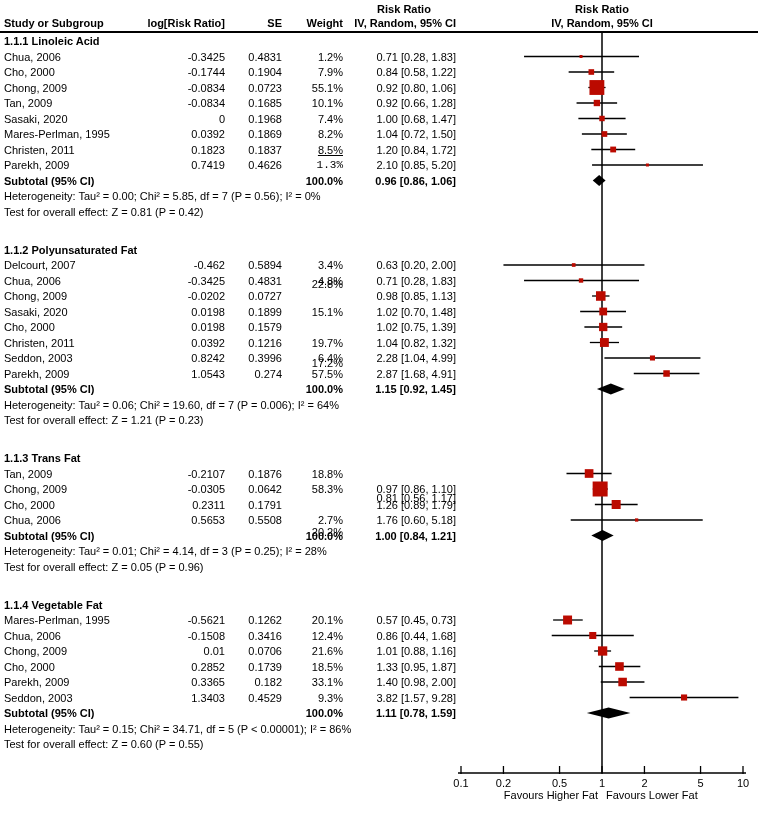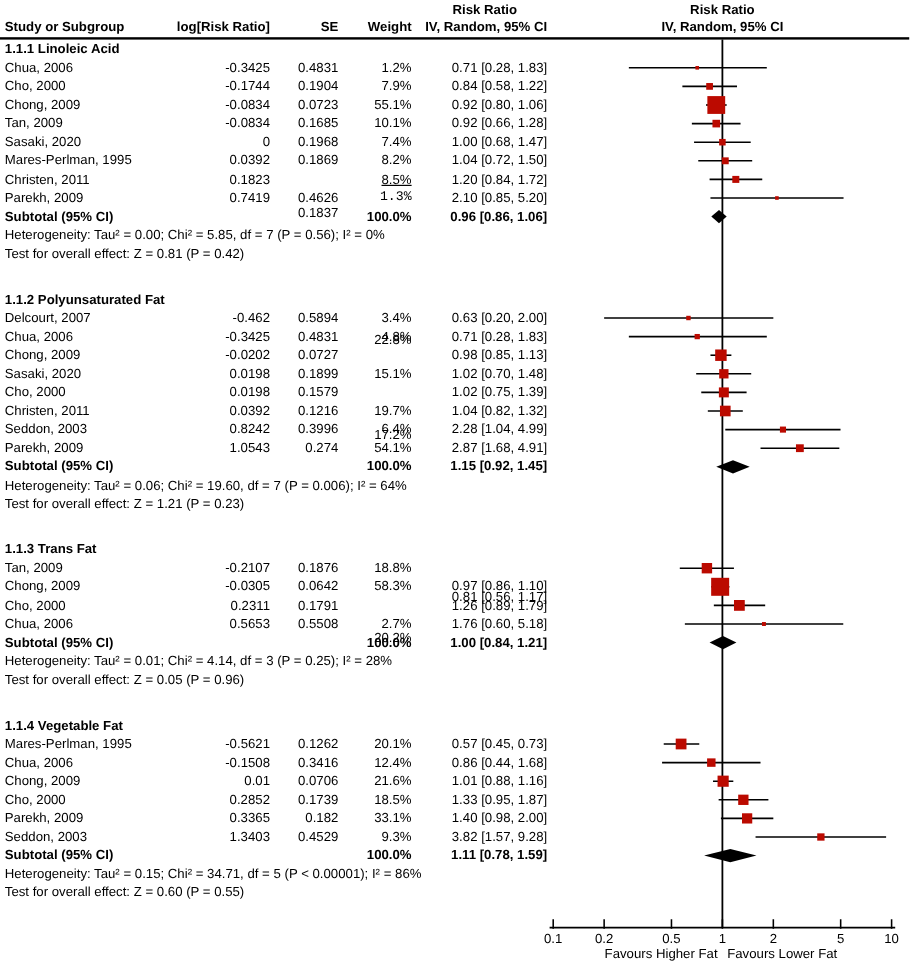--- a/index.html
+++ b/index.html
@@ -69,21 +69,21 @@
       <div class="cell col-se" style="top: 111.5px;">0.1968</div>
       <div class="cell col-weight" style="top: 111.5px;">7.4%</div>
       <div class="cell col-ci" style="top: 111.5px;">1.00 [0.68, 1.47]</div>
       <div class="cell col-name" style="top: 127px;">Mares-Perlman, 1995</div>
       <div class="cell col-logrr" style="top: 127px;">0.0392</div>
       <div class="cell col-se" style="top: 127px;">0.1869</div>
       <div class="cell col-weight" style="top: 127px;">8.2%</div>
       <div class="cell col-ci" style="top: 127px;">1.04 [0.72, 1.50]</div>
       <div class="cell col-name" style="top: 142.5px;">Christen, 2011</div>
       <div class="cell col-logrr" style="top: 142.5px;">0.1823</div>
-      <div class="cell col-se" style="top: 142.5px; margin-top: 28px;">0.1837</div>
+      <div class="cell col-se" style="top: 142.5px;">0.1837</div>
       <div class="cell col-weight" style="top: 142.5px; text-decoration: underline;">8.5%</div>
       <div class="cell col-ci" style="top: 142.5px;">1.20 [0.84, 1.72]</div>
       <div class="cell col-name" style="top: 158px;">Parekh, 2009</div>
       <div class="cell col-logrr" style="top: 158px;">0.7419</div>
       <div class="cell col-se" style="top: 158px;">0.4626</div>
       <div class="cell col-weight" style="top: 158px; font-family: Liberation Mono, monospace;">1.3%</div>
       <div class="cell col-ci" style="top: 158px;">2.10 [0.85, 5.20]</div>
       <div class="cell col-name bold" style="top: 173.5px;">Subtotal (95% CI)</div>
       <div class="cell col-weight bold" style="top: 173.5px;">100.0%</div>
       <div class="cell col-ci bold" style="top: 173.5px;">0.96 [0.86, 1.06]</div>
@@ -121,21 +121,21 @@
       <div class="cell col-weight" style="top: 335.5px;">19.7%</div>
       <div class="cell col-ci" style="top: 335.5px;">1.04 [0.82, 1.32]</div>
       <div class="cell col-name" style="top: 351px;">Seddon, 2003</div>
       <div class="cell col-logrr" style="top: 351px;">0.8242</div>
       <div class="cell col-se" style="top: 351px;">0.3996</div>
       <div class="cell col-weight" style="top: 351px;">6.4%</div>
       <div class="cell col-ci" style="top: 351px;">2.28 [1.04, 4.99]</div>
       <div class="cell col-name" style="top: 366.5px;">Parekh, 2009</div>
       <div class="cell col-logrr" style="top: 366.5px;">1.0543</div>
       <div class="cell col-se" style="top: 366.5px;">0.274</div>
-      <div class="cell col-weight" style="top: 366.5px;">54.1%</div>
+      <div class="cell col-weight" style="top: 366.5px;">57.5%</div>
       <div class="cell col-ci" style="top: 366.5px;">2.87 [1.68, 4.91]</div>
       <div class="cell col-name bold" style="top: 382px;">Subtotal (95% CI)</div>
       <div class="cell col-weight bold" style="top: 382px;">100.0%</div>
       <div class="cell col-ci bold" style="top: 382px;">1.15 [0.92, 1.45]</div>
       <div class="cell col-stat" style="top: 397.5px;">Heterogeneity: Tau² = 0.06; Chi² = 19.60, df = 7 (P = 0.006); I² = 64%</div>
       <div class="cell col-stat" style="top: 413px;">Test for overall effect: Z = 1.21 (P = 0.23)</div>
       <div class="cell col-name bold" style="top: 451px;">1.1.3 Trans Fat</div>
       <div class="cell col-name" style="top: 466.5px;">Tan, 2009</div>
       <div class="cell col-logrr" style="top: 466.5px;">-0.2107</div>
       <div class="cell col-se" style="top: 466.5px;">0.1876</div>

